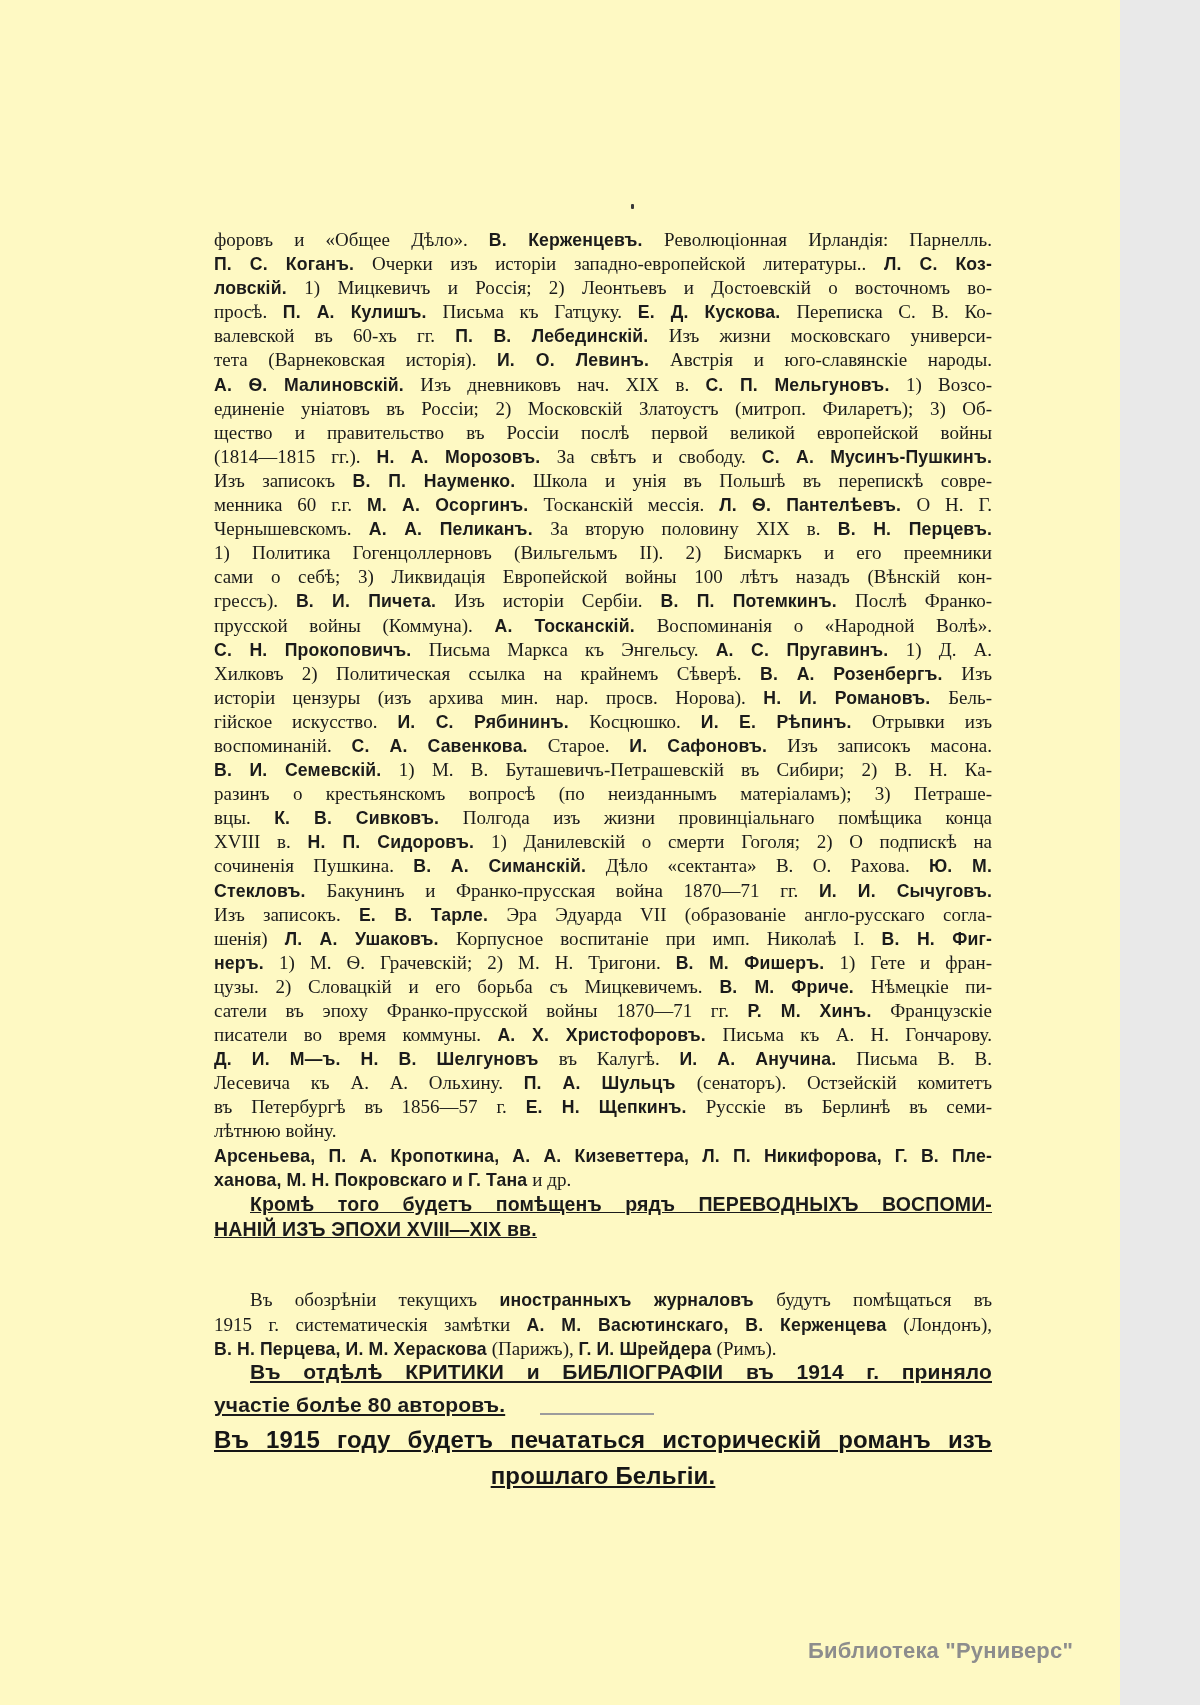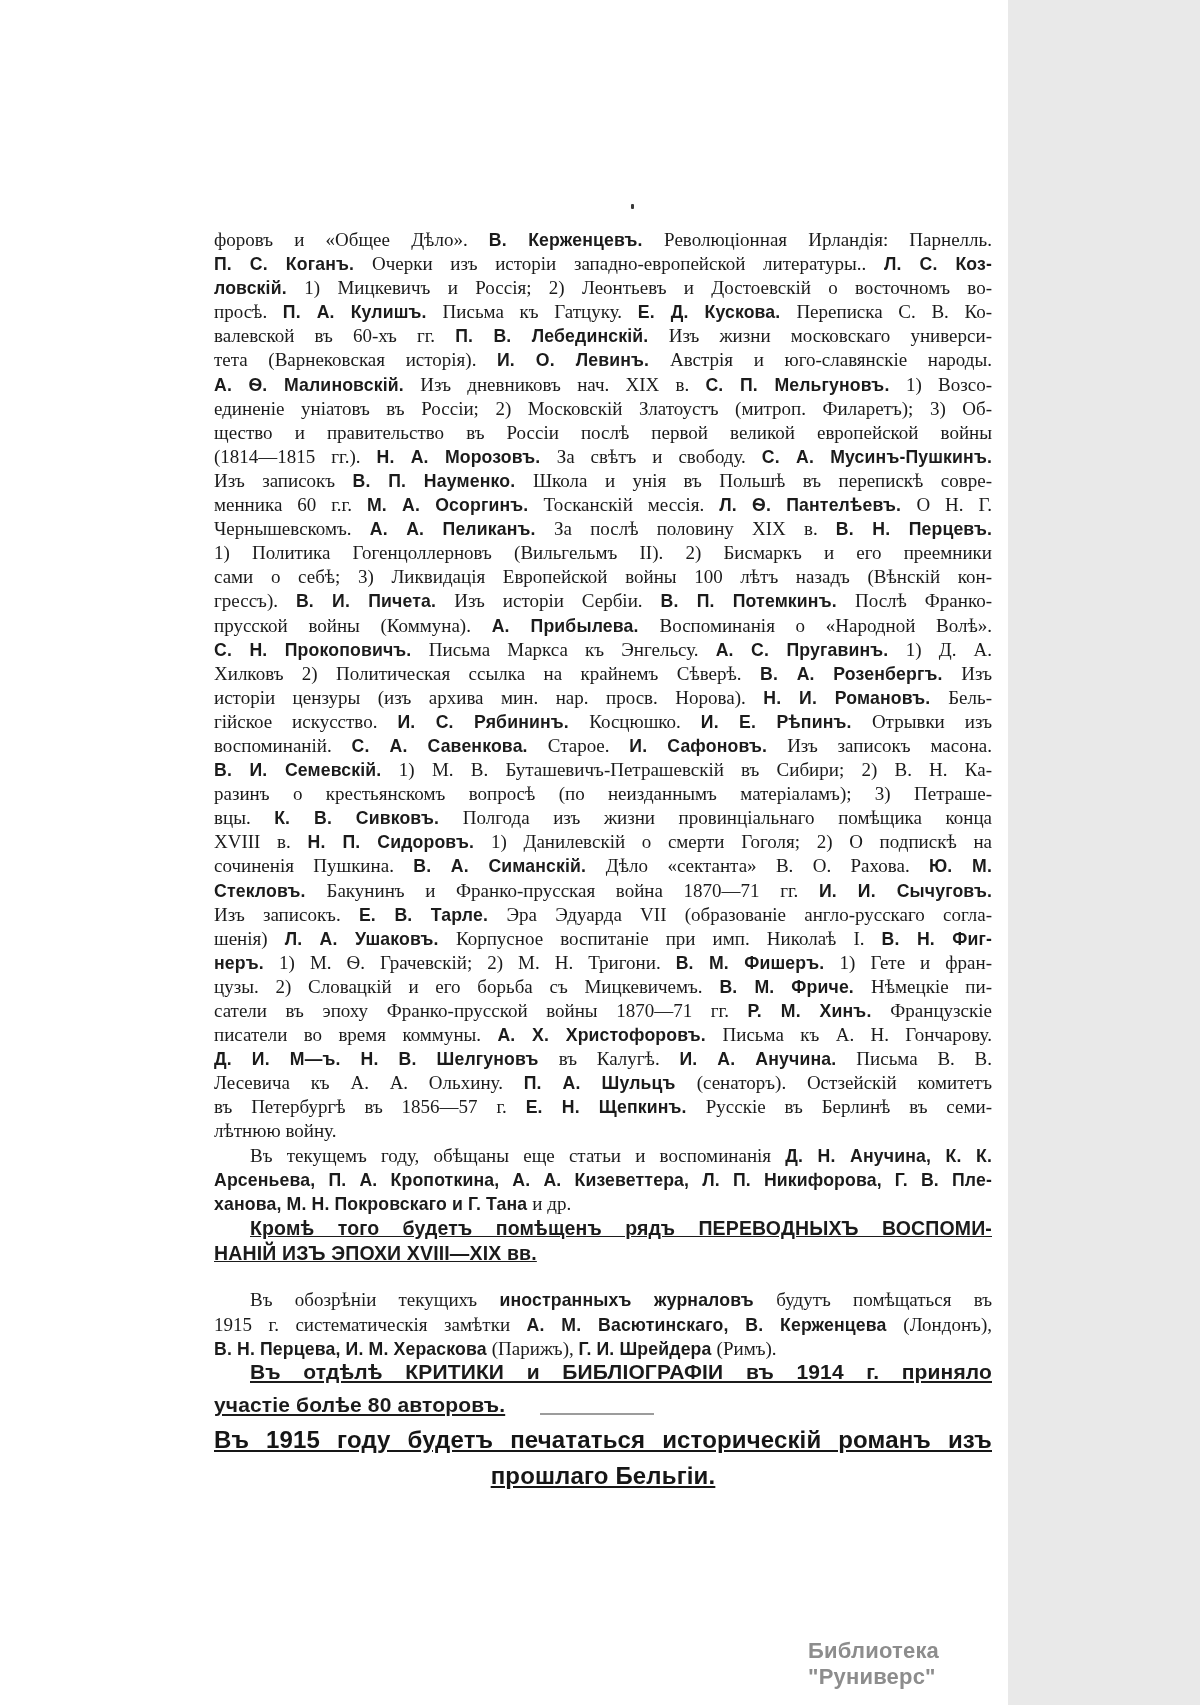--- a/index.html
+++ b/index.html
@@ -1,21 +1,21 @@
 <!DOCTYPE html>
 <html><head>
 <meta charset="utf-8">
 <style>
   html, body { margin: 0; padding: 0; }
   body { background: #e9e9e9; }
   .page {
     position: relative;
-    width: 1008px;
+    width: 1120px;
     height: 1705px;
-    background: #ffffff;
+    background: #fef9c3;
     overflow: hidden;
     font-family: "Liberation Serif", serif;
     color: #1b1b1b;
   }
   
   .tblock { position: absolute; left: 214px; width: 778px; }
   #block-main    { top: 228px;  font-size: 19px;  line-height: 24.1px; }
   #block-foreign { top: 1288px; font-size: 19px;  line-height: 23.7px; }
   #block-critique{ top: 1355px; font-size: 21px;  line-height: 33px;
                    font-family: "Liberation Sans", sans-serif; font-weight: 700; }
@@ -64,25 +64,25 @@
       <div class="line"><span class="s-b">ловскій. </span><span class="s-n">1) Мицкевичъ и Россія; 2) Леонтьевъ и Достоевскій о восточномъ во-</span></div>
       <div class="line"><span class="s-n">просѣ. </span><span class="s-b">П. А. Кулишъ. </span><span class="s-n">Письма къ Гатцуку. </span><span class="s-b">Е. Д. Кускова. </span><span class="s-n">Переписка </span><span class="s-i">С. В. Ко-</span></div>
       <div class="line"><span class="s-i">валевской </span><span class="s-n">въ 60-хъ гг. </span><span class="s-b">П. В. Лебединскій. </span><span class="s-n">Изъ жизни московскаго универси-</span></div>
       <div class="line"><span class="s-n">тета (Варнековская исторія). </span><span class="s-b">И. О. Левинъ. </span><span class="s-n">Австрія и юго-славянскіе народы.</span></div>
       <div class="line"><span class="s-b">А. Ѳ. Малиновскій. </span><span class="s-n">Изъ дневниковъ нач. XIX в. </span><span class="s-b">С. П. Мельгуновъ. </span><span class="s-n">1) Возсо-</span></div>
       <div class="line"><span class="s-n">единеніе уніатовъ въ Россіи; 2) Московскій Златоустъ (митроп. Филаретъ); 3) Об-</span></div>
       <div class="line"><span class="s-n">щество и правительство въ Россіи послѣ первой великой европейской войны</span></div>
       <div class="line"><span class="s-n">(1814—1815 гг.). </span><span class="s-b">Н. А. Морозовъ. </span><span class="s-n">За свѣтъ и свободу. </span><span class="s-b">С. А. Мусинъ-Пушкинъ.</span></div>
       <div class="line"><span class="s-n">Изъ записокъ </span><span class="s-b">В. П. Науменко. </span><span class="s-n">Школа и унія въ Польшѣ въ перепискѣ совре-</span></div>
       <div class="line"><span class="s-n">менника 60 г.г. </span><span class="s-b">М. А. Осоргинъ. </span><span class="s-n">Тосканскій мессія. </span><span class="s-b">Л. Ѳ. Пантелѣевъ. </span><span class="s-n">О Н. Г.</span></div>
-      <div class="line"><span class="s-n">Чернышевскомъ. </span><span class="s-b">А. А. Пеликанъ. </span><span class="s-n">За послѣ половину XIX в. </span><span class="s-b">В. Н. Перцевъ.</span></div>
+      <div class="line"><span class="s-n">Чернышевскомъ. </span><span class="s-b">А. А. Пеликанъ. </span><span class="s-n">За вторую половину XIX в. </span><span class="s-b">В. Н. Перцевъ.</span></div>
       <div class="line"><span class="s-n">1) Политика Гогенцоллерновъ (Вильгельмъ II). 2) Бисмаркъ и его преемники</span></div>
       <div class="line"><span class="s-n">сами о себѣ; 3) Ликвидація Европейской войны 100 лѣтъ назадъ (Вѣнскій кон-</span></div>
       <div class="line"><span class="s-n">грессъ). </span><span class="s-b">В. И. Пичета. </span><span class="s-n">Изъ исторіи Сербіи. </span><span class="s-b">В. П. Потемкинъ. </span><span class="s-n">Послѣ Франко-</span></div>
-      <div class="line"><span class="s-n">прусской войны (Коммуна). </span><span class="s-b">А. Прибылева. </span><span class="s-n">Воспоминанія о «Народной Волѣ».</span></div>
+      <div class="line"><span class="s-n">прусской войны (Коммуна). </span><span class="s-b">А. Тосканскій. </span><span class="s-n">Воспоминанія о «Народной Волѣ».</span></div>
       <div class="line"><span class="s-b">С. Н. Прокоповичъ. </span><span class="s-n">Письма Маркса къ Энгельсу. </span><span class="s-b">А. С. Пругавинъ. </span><span class="s-n">1) Д. А.</span></div>
       <div class="line"><span class="s-n">Хилковъ 2) Политическая ссылка на крайнемъ Сѣверѣ. </span><span class="s-b">В. А. Розенбергъ. </span><span class="s-n">Изъ</span></div>
       <div class="line"><span class="s-n">исторіи цензуры (изъ архива мин. нар. просв. </span><span class="s-i">Норова). </span><span class="s-b">Н. И. Романовъ. </span><span class="s-n">Бель-</span></div>
       <div class="line"><span class="s-n">гійское искусство. </span><span class="s-b">И. С. Рябининъ. </span><span class="s-n">Косцюшко. </span><span class="s-b">И. Е. Рѣпинъ. </span><span class="s-n">Отрывки изъ</span></div>
       <div class="line"><span class="s-n">воспоминаній. </span><span class="s-b">С. А. Савенкова. </span><span class="s-n">Старое. </span><span class="s-b">И. Сафоновъ. </span><span class="s-n">Изъ записокъ масона.</span></div>
       <div class="line"><span class="s-b">В. И. Семевскій. </span><span class="s-n">1) М. В. Буташевичъ-Петрашевскій въ Сибири; 2) В. Н. Ка-</span></div>
       <div class="line"><span class="s-n">разинъ о крестьянскомъ вопросѣ (по неизданнымъ матеріаламъ); 3) Петраше-</span></div>
       <div class="line"><span class="s-n">вцы. </span><span class="s-b">К. В. Сивковъ. </span><span class="s-n">Полгода изъ жизни провинціальнаго помѣщика конца</span></div>
       <div class="line"><span class="s-n">XVIII в. </span><span class="s-b">Н. П. Сидоровъ. </span><span class="s-n">1) Данилевскій о смерти Гоголя; 2) О подпискѣ на</span></div>
       <div class="line"><span class="s-n">сочиненія Пушкина. </span><span class="s-b">В. А. Симанскій. </span><span class="s-n">Дѣло «сектанта» В. О. Рахова. </span><span class="s-b">Ю. М.</span></div>
@@ -90,21 +90,20 @@
       <div class="line"><span class="s-n">Изъ записокъ. </span><span class="s-b">Е. В. Тарле. </span><span class="s-n">Эра Эдуарда VII (образованіе англо-русскаго согла-</span></div>
       <div class="line"><span class="s-n">шенія) </span><span class="s-b">Л. А. Ушаковъ. </span><span class="s-n">Корпусное воспитаніе при имп. Николаѣ I. </span><span class="s-b">В. Н. Фиг-</span></div>
       <div class="line"><span class="s-b">неръ. </span><span class="s-n">1) М. Ѳ. Грачевскій; 2) М. Н. Тригони. </span><span class="s-b">В. М. Фишеръ. </span><span class="s-n">1) Гете и фран-</span></div>
       <div class="line"><span class="s-n">цузы. 2) Словацкій и его борьба съ Мицкевичемъ. </span><span class="s-b">В. М. Фриче. </span><span class="s-n">Нѣмецкіе пи-</span></div>
       <div class="line"><span class="s-n">сатели въ эпоху Франко-прусской войны 1870—71 гг. </span><span class="s-b">Р. М. Хинъ. </span><span class="s-n">Французскіе</span></div>
       <div class="line"><span class="s-n">писатели во время коммуны. </span><span class="s-b">А. Х. Христофоровъ. </span><span class="s-n">Письма къ </span><span class="s-i">А. Н. Гончарову.</span></div>
       <div class="line"><span class="s-b">Д. И. М—ъ. Н. В. Шелгуновъ </span><span class="s-n">въ Калугѣ. </span><span class="s-b">И. А. Анучина. </span><span class="s-n">Письма В. В.</span></div>
       <div class="line"><span class="s-n">Лесевича къ А. А. Ольхину. </span><span class="s-b">П. А. Шульцъ </span><span class="s-n">(сенаторъ). Остзейскій комитетъ</span></div>
       <div class="line"><span class="s-n">въ Петербургѣ въ 1856—57 г. </span><span class="s-b">Е. Н. Щепкинъ. </span><span class="s-n">Русскіе въ Берлинѣ въ семи-</span></div>
       <div class="line al-left"><span class="s-n">лѣтнюю войну.</span></div>
-      <div class="line ind"><span class="s-n">Въ текущемъ году, обѣщаны еще статьи и воспоминанія </span><span class="s-b">Д. Н. Анучина, К. К.</span></div>
       <div class="line"><span class="s-b">Арсеньева, П. А. Кропоткина, А. А. Кизеветтера, Л. П. Никифорова, Г. В. Пле-</span></div>
       <div class="line al-left"><span class="s-b">ханова, М. Н. Покровскаго и Г. Тана </span><span class="s-n">и др.</span></div>
       <div class="line ind h3"><span class="s-b">Кромѣ того будетъ помѣщенъ рядъ ПЕРЕВОДНЫХЪ ВОСПОМИ-</span></div>
       <div class="line al-left h3"><span class="s-b">НАНІЙ ИЗЪ ЭПОХИ XVIII—XIX вв.</span></div>
     </div>
 
   <div id="block-foreign" class="tblock">
       <div class="line ind"><span class="s-n">Въ обозрѣніи текущихъ </span><span class="s-b">иностранныхъ журналовъ </span><span class="s-n">будутъ помѣщаться въ</span></div>
       <div class="line"><span class="s-n">1915 г. систематическія замѣтки </span><span class="s-b">А. М. Васютинскаго, В. Керженцева </span><span class="s-n">(Лондонъ),</span></div>
       <div class="line al-left"><span class="s-b">В. Н. Перцева, И. М. Хераскова </span><span class="s-n">(Парижъ), </span><span class="s-b">Г. И. Шрейдера </span><span class="s-n">(Римъ).</span></div>

